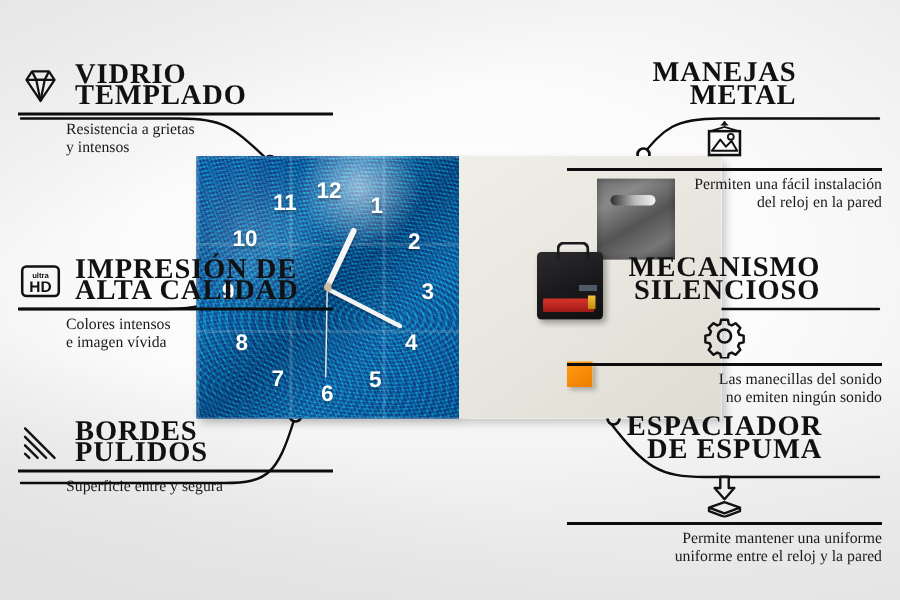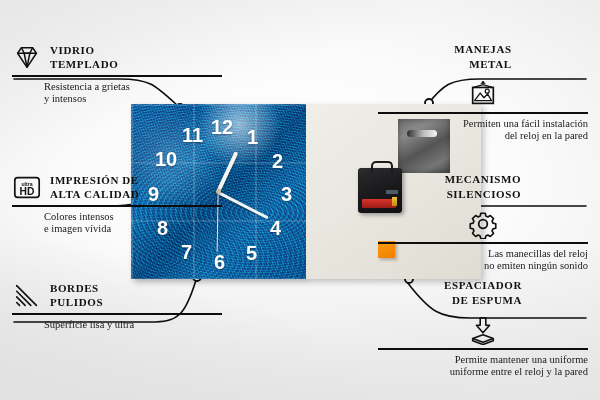--- a/index.html
+++ b/index.html
@@ -24,21 +24,21 @@
   
   #links{position:absolute;left:0;top:0;width:600px;height:400px;}
 
   
   .feature{position:absolute;width:210px;}
   .feature .head{display:flex;align-items:center;gap:8px;}
   .feature.right .head{flex-direction:column;justify-content:flex-end;}
   .ficon{width:30px;height:30px;flex:0 0 30px;display:block;}
   .ftitle{
     font-family:"Liberation Serif", serif;
-    font-weight:bold;font-size:11px;line-height:14.5px;
+    font-weight:bold;font-size:19px;line-height:14.5px;
     letter-spacing:.6px;color:#111;text-transform:uppercase;
   }
   .feature.left .ftitle{text-align:left;}
   .feature.right .ftitle{text-align:right;}
   .rule{height:1.6px;background:#0d0d0d;margin-top:3px;width:100%;}
   .fdesc{
     font-family:"Liberation Serif", serif;
     font-size:10.5px;line-height:12.5px;color:#1a1a1a;margin-top:4px;
   }
   .feature.left .fdesc{text-align:left;margin-left:32px;}
@@ -80,21 +80,21 @@
       linear-gradient(to right, rgba(255,255,255,.22) 0 2px, transparent 2px) 0 0/62px 100%,
       linear-gradient(to bottom, rgba(255,255,255,.18) 0 2px, transparent 2px) 0 0/100% 58px;
     opacity:.7;
   }
   .art-glow{
     background:radial-gradient(circle at 62% 12%, rgba(255,255,255,.55) 0%, rgba(255,255,255,0) 22%),
                radial-gradient(circle at 20% 30%, rgba(255,255,255,.18) 0%, rgba(255,255,255,0) 30%);
   }
   .num{
     position:absolute;color:#fff;font-family:"Liberation Sans", sans-serif;
-    font-weight:bold;font-size:20px;line-height:15px;
+    font-weight:bold;font-size:15px;line-height:15px;
     text-shadow:0 1px 2px rgba(0,0,0,.35);
   }
   .hand{position:absolute;background:#f4f4f4;transform-origin:0% 50%;border-radius:2px;
         box-shadow:0 1px 2px rgba(0,0,0,.3);}
   .hub{position:absolute;width:5px;height:5px;border-radius:50%;background:#c9bda0;
        box-shadow:0 0 2px rgba(0,0,0,.5);}
 
   
   #back{
     position:absolute;left:306px;top:104px;width:175px;height:175px;
@@ -253,21 +253,21 @@
             <path d="M5,24 L8,27"></path>
         </g>
       </svg>
       <div class="ftitle">
         <div>BORDES</div>
         <div>PULIDOS</div>
       </div>
     </div>
     <div class="rule"></div>
     <div class="fdesc">
-      <div>Superficie lisa y ultra</div>
+      <div>Superficie entre y segura</div>
     </div>
   </div>
 
   <div class="feature right" id="f-manejas">
     <div class="head">
       <div class="ftitle">
         <div>MANEJAS</div>
         <div>METAL</div>
       </div>
       <svg class="ficon" viewBox="0 0 32 32">
@@ -295,21 +295,21 @@
       <svg class="ficon" viewBox="0 0 32 32">
         <path fill="none" stroke="#111" stroke-width="1.9" stroke-linejoin="round" d="M13.4,3.5 h5.2 l0.7,3.3 2.3,1 2.9,-1.7 3.7,3.7 -1.7,2.9 1,2.3 3.3,0.7 v5.2
              l-3.3,0.7 -1,2.3 1.7,2.9 -3.7,3.7 -2.9,-1.7 -2.3,1 -0.7,3.3 h-5.2
              l-0.7,-3.3 -2.3,-1 -2.9,1.7 -3.7,-3.7 1.7,-2.9 -1,-2.3 -3.3,-0.7 v-5.2
              l3.3,-0.7 1,-2.3 -1.7,-2.9 3.7,-3.7 2.9,1.7 2.3,-1 Z" transform="translate(0,0) scale(0.92) translate(1.4,1.4)"></path>
         <circle cx="16" cy="16" r="4.6" fill="none" stroke="#111" stroke-width="1.9"></circle>
       </svg>
     </div>
     <div class="rule"></div>
     <div class="fdesc">
-      <div>Las manecillas del reloj</div>
+      <div>Las manecillas del sonido</div>
       <div>no emiten ningún sonido</div>
     </div>
   </div>
 
   <div class="feature right" id="f-espaciador">
     <div class="head">
       <div class="ftitle">
         <div>ESPACIADOR</div>
         <div>DE ESPUMA</div>
       </div>

